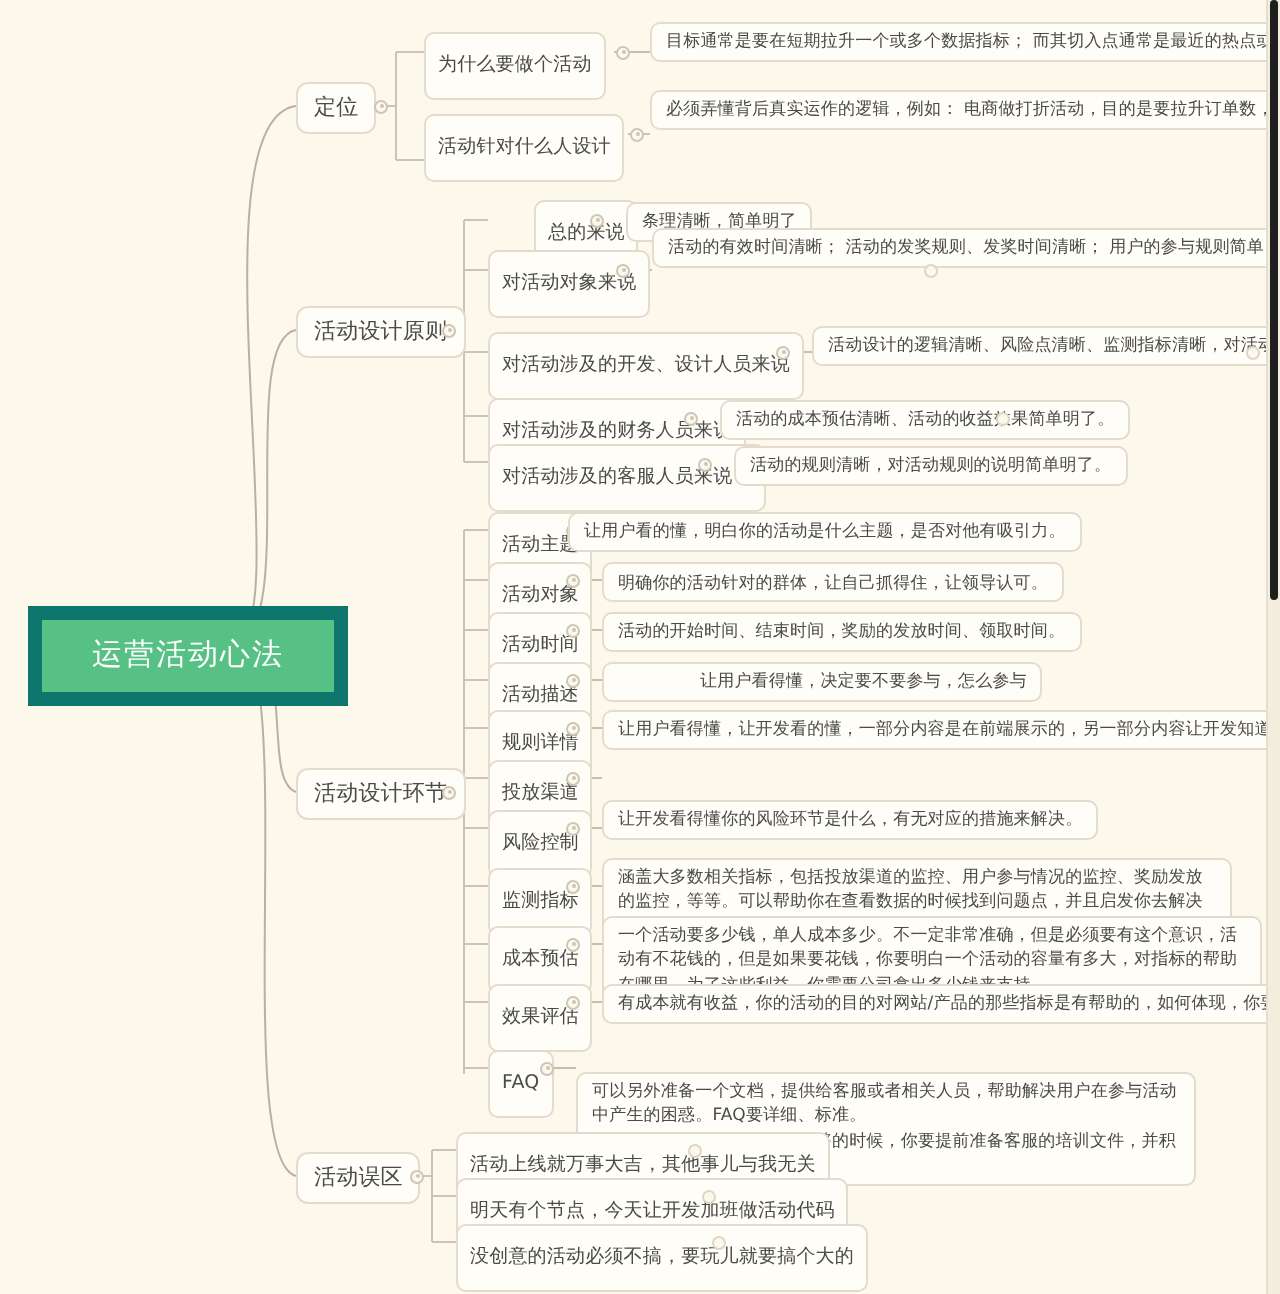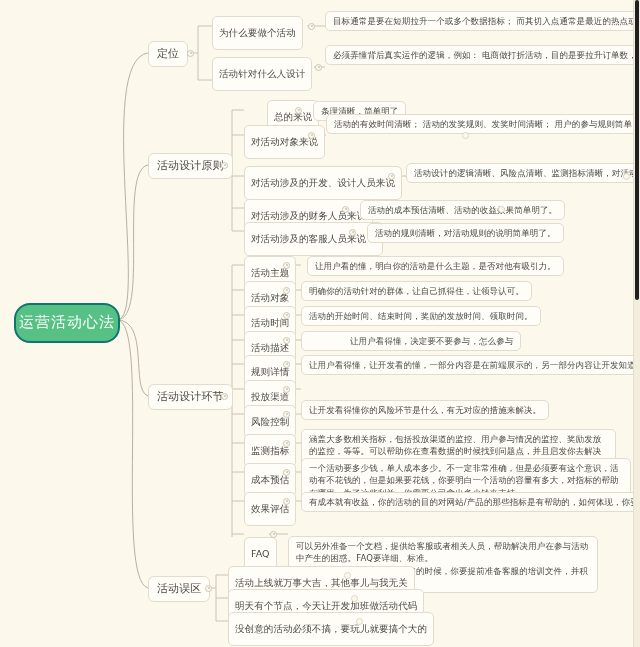--- a/index.html
+++ b/index.html
@@ -35,25 +35,25 @@
     border: 1px solid #e3dccd;
     border-radius: 5px;
     color: #4a4a46;
     line-height: 1.45;
     padding: 2px 6px;
     white-space: pre-line;
     letter-spacing: 0.1px;
   }
   .root {
     background: #57c185;
-    border: 2px solid #0f766e;
-    border-radius: 16px;
+    border: 7px solid #0f766e;
+    border-radius: 0;
     color: #ffffff;
     font-size: 15px;
-    padding: 7px 3px;
+    padding: 7px 25px;
     letter-spacing: 1px;
     white-space: nowrap;
   }
   .branch {
     font-size: 11px;
     padding: 4px 8px;
     white-space: nowrap;
     border-radius: 6px;
   }
   .sub {
@@ -225,21 +225,21 @@
 
   <div class="node sub" style="left:244px; top:222px;">对活动涉及的客服人员来说：</div>
   <div class="dot" style="left:349px; top:228.5px;"></div>
   <div class="node leaf nowrap" style="left:367px; top:223px;">活动的规则清晰，对活动规则的说明简单明了。</div>
 
   <div class="node branch" style="left:148px; top:384px;">活动设计环节</div>
   <div class="dot" style="left:221px; top:392.5px;"></div>
 
   <div class="node sub" style="left:244px; top:256px;">活动主题</div>
   <div class="dot" style="left:283px; top:261.5px;"></div>
-  <div class="node leaf nowrap" style="left:307px; top:256px;text-align:center;">让用户看的懂，明白你的活动是什么主题，是否对他有吸引力。</div>
+  <div class="node leaf nowrap" style="left:284px; top:256px;text-align:center;">让用户看的懂，明白你的活动是什么主题，是否对他有吸引力。</div>
 
   <div class="node sub" style="left:244px; top:281px;">活动对象</div>
   <div class="dot" style="left:283px; top:286.5px;"></div>
   <div class="node leaf nowrap" style="left:301px; top:281px;font-family:Liberation Serif, serif;">明确你的活动针对的群体，让自己抓得住，让领导认可。</div>
 
   <div class="node sub" style="left:244px; top:306px;">活动时间</div>
   <div class="dot" style="left:283px; top:311.5px;"></div>
   <div class="node leaf nowrap" style="left:301px; top:306px;">活动的开始时间、结束时间，奖励的发放时间、领取时间。</div>
 
   <div class="node sub" style="left:244px; top:331px;">活动描述</div>
@@ -262,21 +262,21 @@
   <div class="node leaf" style="left:301px; top:429px; width:315px;">涵盖大多数相关指标，包括投放渠道的监控、用户参与情况的监控、奖励发放的监控，等等。可以帮助你在查看数据的时候找到问题点，并且启发你去解决这些问题。</div>
 
   <div class="node sub" style="left:244px; top:463px;">成本预估</div>
   <div class="dot" style="left:283px; top:468.5px;"></div>
   <div class="node leaf" style="left:301px; top:458px; width:330px;">一个活动要多少钱，单人成本多少。不一定非常准确，但是必须要有这个意识，活动有不花钱的，但是如果要花钱，你要明白一个活动的容量有多大，对指标的帮助在哪里，为了这些利益，你需要公司拿出多少钱来支持。</div>
 
   <div class="node sub" style="left:244px; top:492px;">效果评估</div>
   <div class="dot" style="left:283px; top:497.5px;"></div>
   <div class="node leaf nowrap" style="left:301px; top:492px;">有成本就有收益，你的活动的目的对网站/产品的那些指标是有帮助的，如何体现，你要考虑，让领导认可。</div>
 
-  <div class="node sub" style="left:244px; top:525px;margin-top:12px;">FAQ</div>
+  <div class="node sub" style="left:244px; top:525px;">FAQ</div>
   <div class="dot" style="left:270px; top:530.5px;"></div>
   <div class="node leaf" style="left:288px; top:536px; width:310px;">可以另外准备一个文档，提供给客服或者相关人员，帮助解决用户在参与活动中产生的困惑。FAQ要详细、标准。
 如果活动规模大，光FAQ还不够的时候，你要提前准备客服的培训文件，并积极进行沟通。</div>
 
   <div class="node branch" style="left:148px; top:576px;">活动误区</div>
   <div class="dot" style="left:205px; top:584.5px;"></div>
 
   <div class="node sub" style="left:228px; top:566px;">活动上线就万事大吉，其他事儿与我无关</div>
   <div class="badge" style="left:344px; top:571.5px;"></div>
 

